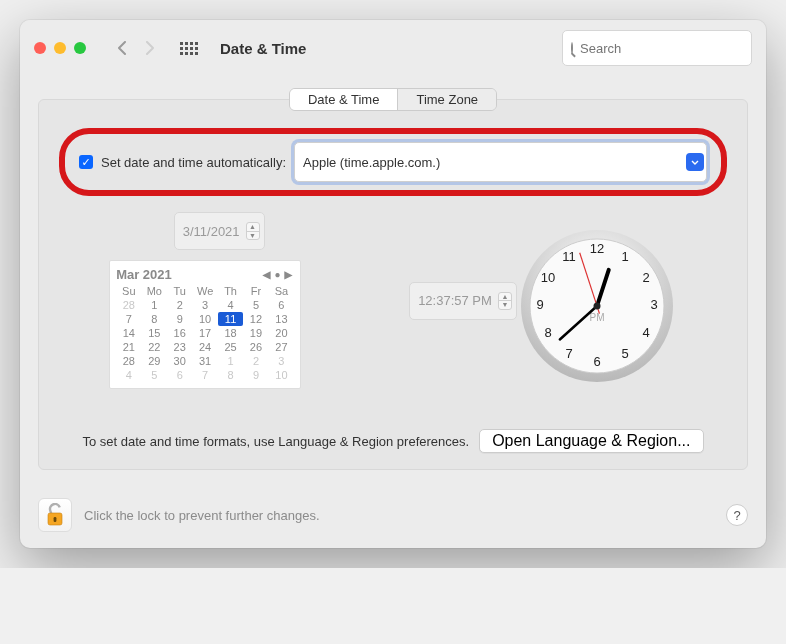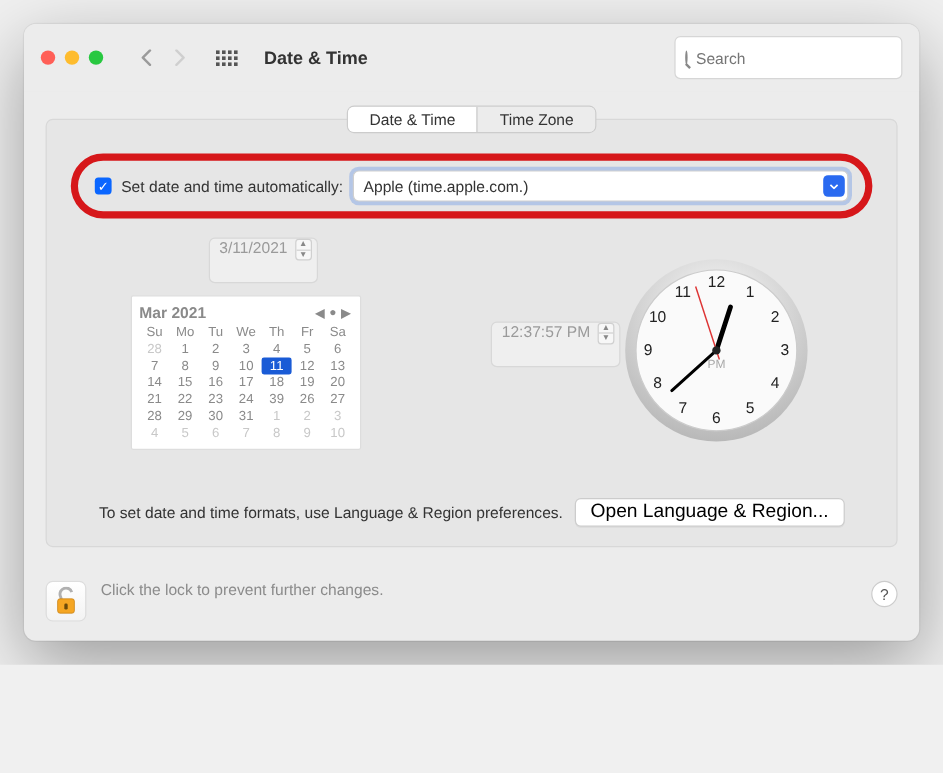--- a/index.html
+++ b/index.html
@@ -99,35 +99,35 @@
     background: #0a66ff; color: #fff; font-size: 11px;
     display: inline-flex; align-items: center; justify-content: center;
     flex-shrink: 0;
   }
   .auto-label { font-size: 13px; }
   .combo {
     flex: 1;
     display: flex; align-items: center;
     border: 1px solid #cfcfcf; border-radius: 5px;
     background: #fff;
-    height: 26px;
+    height: 40px;
     box-shadow: 0 0 0 3px rgba(120,160,230,0.45);
   }
   .combo span.val { padding: 0 8px; flex: 1; }
   .combo .caret {
     width: 18px; height: 18px; margin-right: 2px;
     background: #2a6af0; border-radius: 4px;
     display: flex; align-items: center; justify-content: center;
     color: #fff; font-size: 9px;
   }
   .two-col {
     display: flex; gap: 80px; justify-content: center; margin-top: 6px;
   }
   .field-disabled {
-    display: inline-flex; 
+    display: inline-flex; align-items: center;
     background: #efefef; border: 1px solid #d8d8d8; border-radius: 5px;
     height: 38px; padding: 0 4px 0 8px; color: #9a9a9a; font-size: 13px; margin-left: 28px;
   }
   .stepper {
     width: 14px; height: 18px; margin-left: 6px;
     display: flex; flex-direction: column;
     border: 1px solid #d0d0d0; border-radius: 3px; overflow: hidden;
     background: #f7f7f7; color: #888; font-size: 7px;
   }
   .stepper div { flex: 1; display: flex; align-items: center; justify-content: center; }
@@ -155,21 +155,21 @@
     margin-top: 40px;
     display: flex; align-items: center; justify-content: center; gap: 10px;
     font-size: 13px;
   }
   .mac-btn {
     background: #fff; border: 1px solid #ccc; border-radius: 5px;
     padding: 2px 12px; font-size: 16px; cursor: default;
     box-shadow: 0 1px 0 rgba(0,0,0,0.04);
   }
   .footer {
-    display: flex; align-items: flex-start; gap: 12px;
+    display: flex; align-items: center; gap: 12px;
     padding: 10px 18px 16px; color: #8b8b8b;
   }
   .lock {
     width: 34px; height: 34px;
     background: linear-gradient(#fff,#f3f3f3);
     border: 1px solid #ddd; border-radius: 6px;
     display: flex; align-items: center; justify-content: center;
   }
   .help {
     margin-left: auto;
@@ -290,21 +290,21 @@
                 <div class="d">15</div>
                 <div class="d">16</div>
                 <div class="d">17</div>
                 <div class="d">18</div>
                 <div class="d">19</div>
                 <div class="d">20</div>
                 <div class="d">21</div>
                 <div class="d">22</div>
                 <div class="d">23</div>
                 <div class="d">24</div>
-                <div class="d">39</div>
+                <div class="d">25</div>
                 <div class="d">26</div>
                 <div class="d">27</div>
                 <div class="d">28</div>
                 <div class="d">29</div>
                 <div class="d">30</div>
                 <div class="d">31</div>
                 <div class="d muted">1</div>
                 <div class="d muted">2</div>
                 <div class="d muted">3</div>
                 <div class="d muted">4</div>

